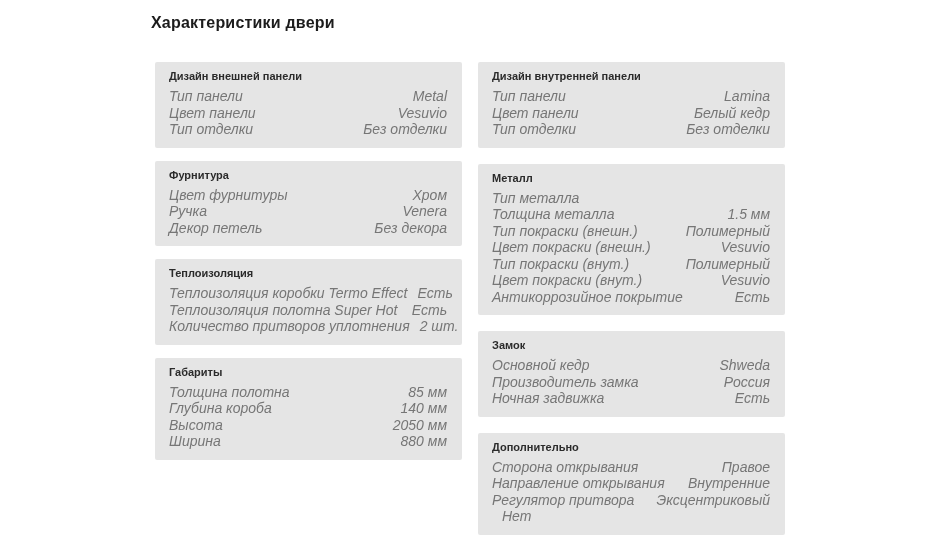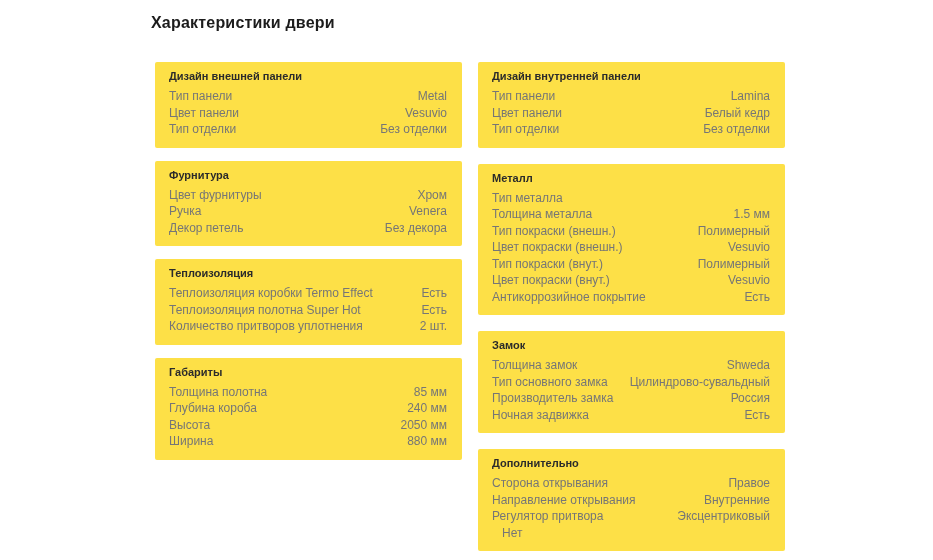--- a/index.html
+++ b/index.html
@@ -21,40 +21,41 @@
     letter-spacing: .2px;
   }
   .col {
     position: absolute;
     top: 62px;
     width: 307px;
   }
   .col-left  { left: 155px; }
   .col-right { left: 478px; }
   .card {
-    background: #fde047;
+    background: #e5e5e5;
     border-radius: 2px;
     padding: 7px 15px 10px 14px;
   }
   .col-left  .card { margin-bottom: 13px; }
   .col-right .card { margin-bottom: 16px; }
   .card-title {
     margin: 0 0 4px 0;
     font-size: 11px;
     line-height: 15px;
     font-weight: bold;
     color: #2b2b2b;
   }
   .row {
     display: flex;
     justify-content: space-between;
     align-items: flex-end;
-    font-size: 12px;
+    font-size: 14px;
     line-height: 16.5px;
     color: #767676;
+    font-style: italic;
   }
   .lbl { text-align: left;  white-space: nowrap; }
   .val { text-align: right; white-space: nowrap; padding-left: 10px; }
 </style>
 </head>
 <body>
 
 <h1 class="page-title">Характеристики двери</h1>
 
 <div class="col col-left">
@@ -108,21 +109,21 @@
   </section>
 
   <section class="card">
     <h3 class="card-title">Габариты</h3>
     <div class="row">
       <span class="lbl">Толщина полотна</span>
       <span class="val">85 мм</span>
     </div>
     <div class="row">
       <span class="lbl">Глубина короба</span>
-      <span class="val">240 мм</span>
+      <span class="val">140 мм</span>
     </div>
     <div class="row">
       <span class="lbl">Высота</span>
       <span class="val">2050 мм</span>
     </div>
     <div class="row">
       <span class="lbl">Ширина</span>
       <span class="val">880 мм</span>
     </div>
   </section>
@@ -174,26 +175,22 @@
     </div>
     <div class="row">
       <span class="lbl">Антикоррозийное покрытие</span>
       <span class="val">Есть</span>
     </div>
   </section>
 
   <section class="card">
     <h3 class="card-title">Замок</h3>
     <div class="row">
-      <span class="lbl">Толщина замок</span>
+      <span class="lbl">Основной кедр</span>
       <span class="val">Shweda</span>
-    </div>
-    <div class="row">
-      <span class="lbl">Тип основного замка</span>
-      <span class="val">Цилиндрово-сувальдный</span>
     </div>
     <div class="row">
       <span class="lbl">Производитель замка</span>
       <span class="val">Россия</span>
     </div>
     <div class="row">
       <span class="lbl">Ночная задвижка</span>
       <span class="val">Есть</span>
     </div>
   </section>

